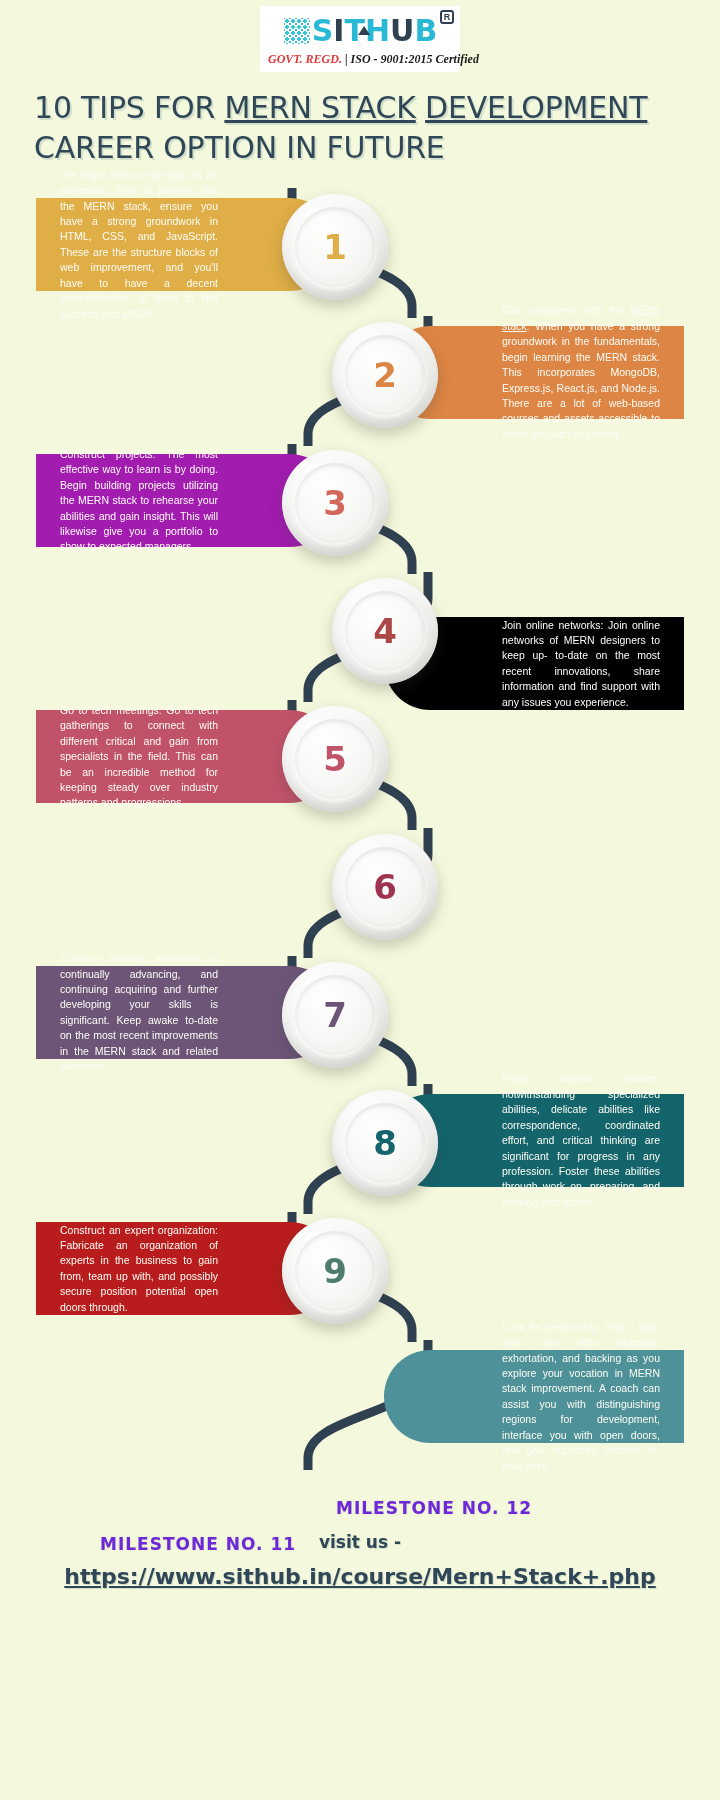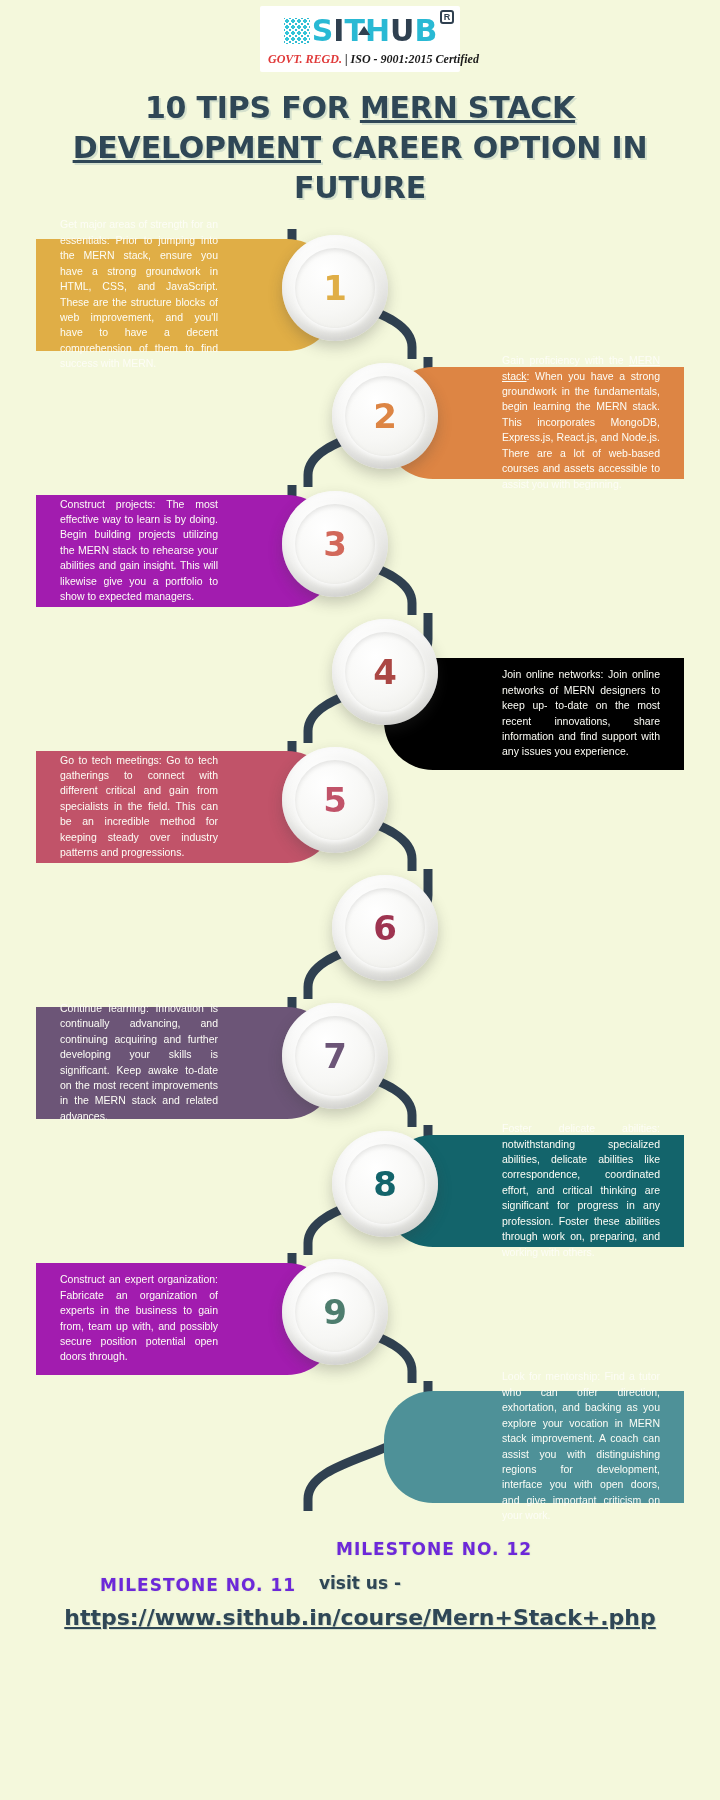--- a/index.html
+++ b/index.html
@@ -98,23 +98,23 @@
     margin-top: 2px;
     white-space: nowrap;
     font-family: "Liberation Serif", serif;
   }
   .logo-tag .red { color: #e03a3a; }
   .logo-tag .dark { color: #1b1b1b; }
 
   
   .title {
     margin: 16px 34px 0;
-    text-align: center;
-    font-family: "DejaVu Sans", sans-serif;
-    font-weight: 700;
+    text-align: left;
+    font-family: "DejaVu Sans", sans-serif;
+    font-weight: 400;
     font-size: 30px;
     line-height: 1.34;
     color: #2f4756;
     letter-spacing: -0.2px;
     text-shadow: 2px 2px 0 rgba(140,170,170,0.30);
   }
   .title u { text-decoration: underline; text-underline-offset: 2px; }
 
   
   .steps {
@@ -125,21 +125,21 @@
   .step {
     position: relative;
     height: 118px;
     margin-bottom: 10px;
   }
 
   
   .pill {
     position: absolute;
     top: 10px;
-    height: 112px;
+    height: 93px;
     display: flex;
     align-items: center;
   }
   .pill.left  { left: 36px;  right: auto; width: 300px; border-radius: 0 49px 49px 0; justify-content: flex-start; padding: 0 118px 0 24px; }
   .pill.right { right: 36px; left: auto;  width: 300px; border-radius: 49px 0 0 49px; justify-content: flex-end;   padding: 0 24px 0 118px; }
 
   
   .snake {
     position: absolute;
     top: 0;
@@ -357,21 +357,21 @@
         <div class="medal" style="right: 282px;">
           <span class="num" style="color: rgb(19, 100, 107);">8</span>
         </div>
       </div>
       <div class="step">
         <div class="snake" style="left: 282px;">
           <svg width="146" height="130" viewBox="0 0 146 130">
             <path d="M 10 -12 C 10 -12 10 20 10 26 C 10 74 130 74 130 118 C 130 150 130 150 130 150" fill="none" stroke="#2f4050" stroke-width="9" stroke-linecap="round"></path>
           </svg>
         </div>
-        <div class="pill left" style="background: #a21caf;">
+        <div class="pill left" style="background: #b91c1c;">
           <p class="pill-text">Construct an expert organization: Fabricate an organization of experts in the business to gain from, team up with, and possibly secure position potential open doors through.</p>
         </div>
         <div class="medal" style="left: 282px;">
           <span class="num" style="color: rgb(78, 125, 110);">9</span>
         </div>
       </div>
       <div class="step">
         <div class="snake" style="right: 282px;">
           <svg width="146" height="130" viewBox="0 0 146 130">
             <path d="M 136 -12 C 136 -12 136 20 136 26 C 136 74 16 74 16 118 C 16 150 16 150 16 150" fill="none" stroke="#2f4050" stroke-width="9" stroke-linecap="round"></path>

